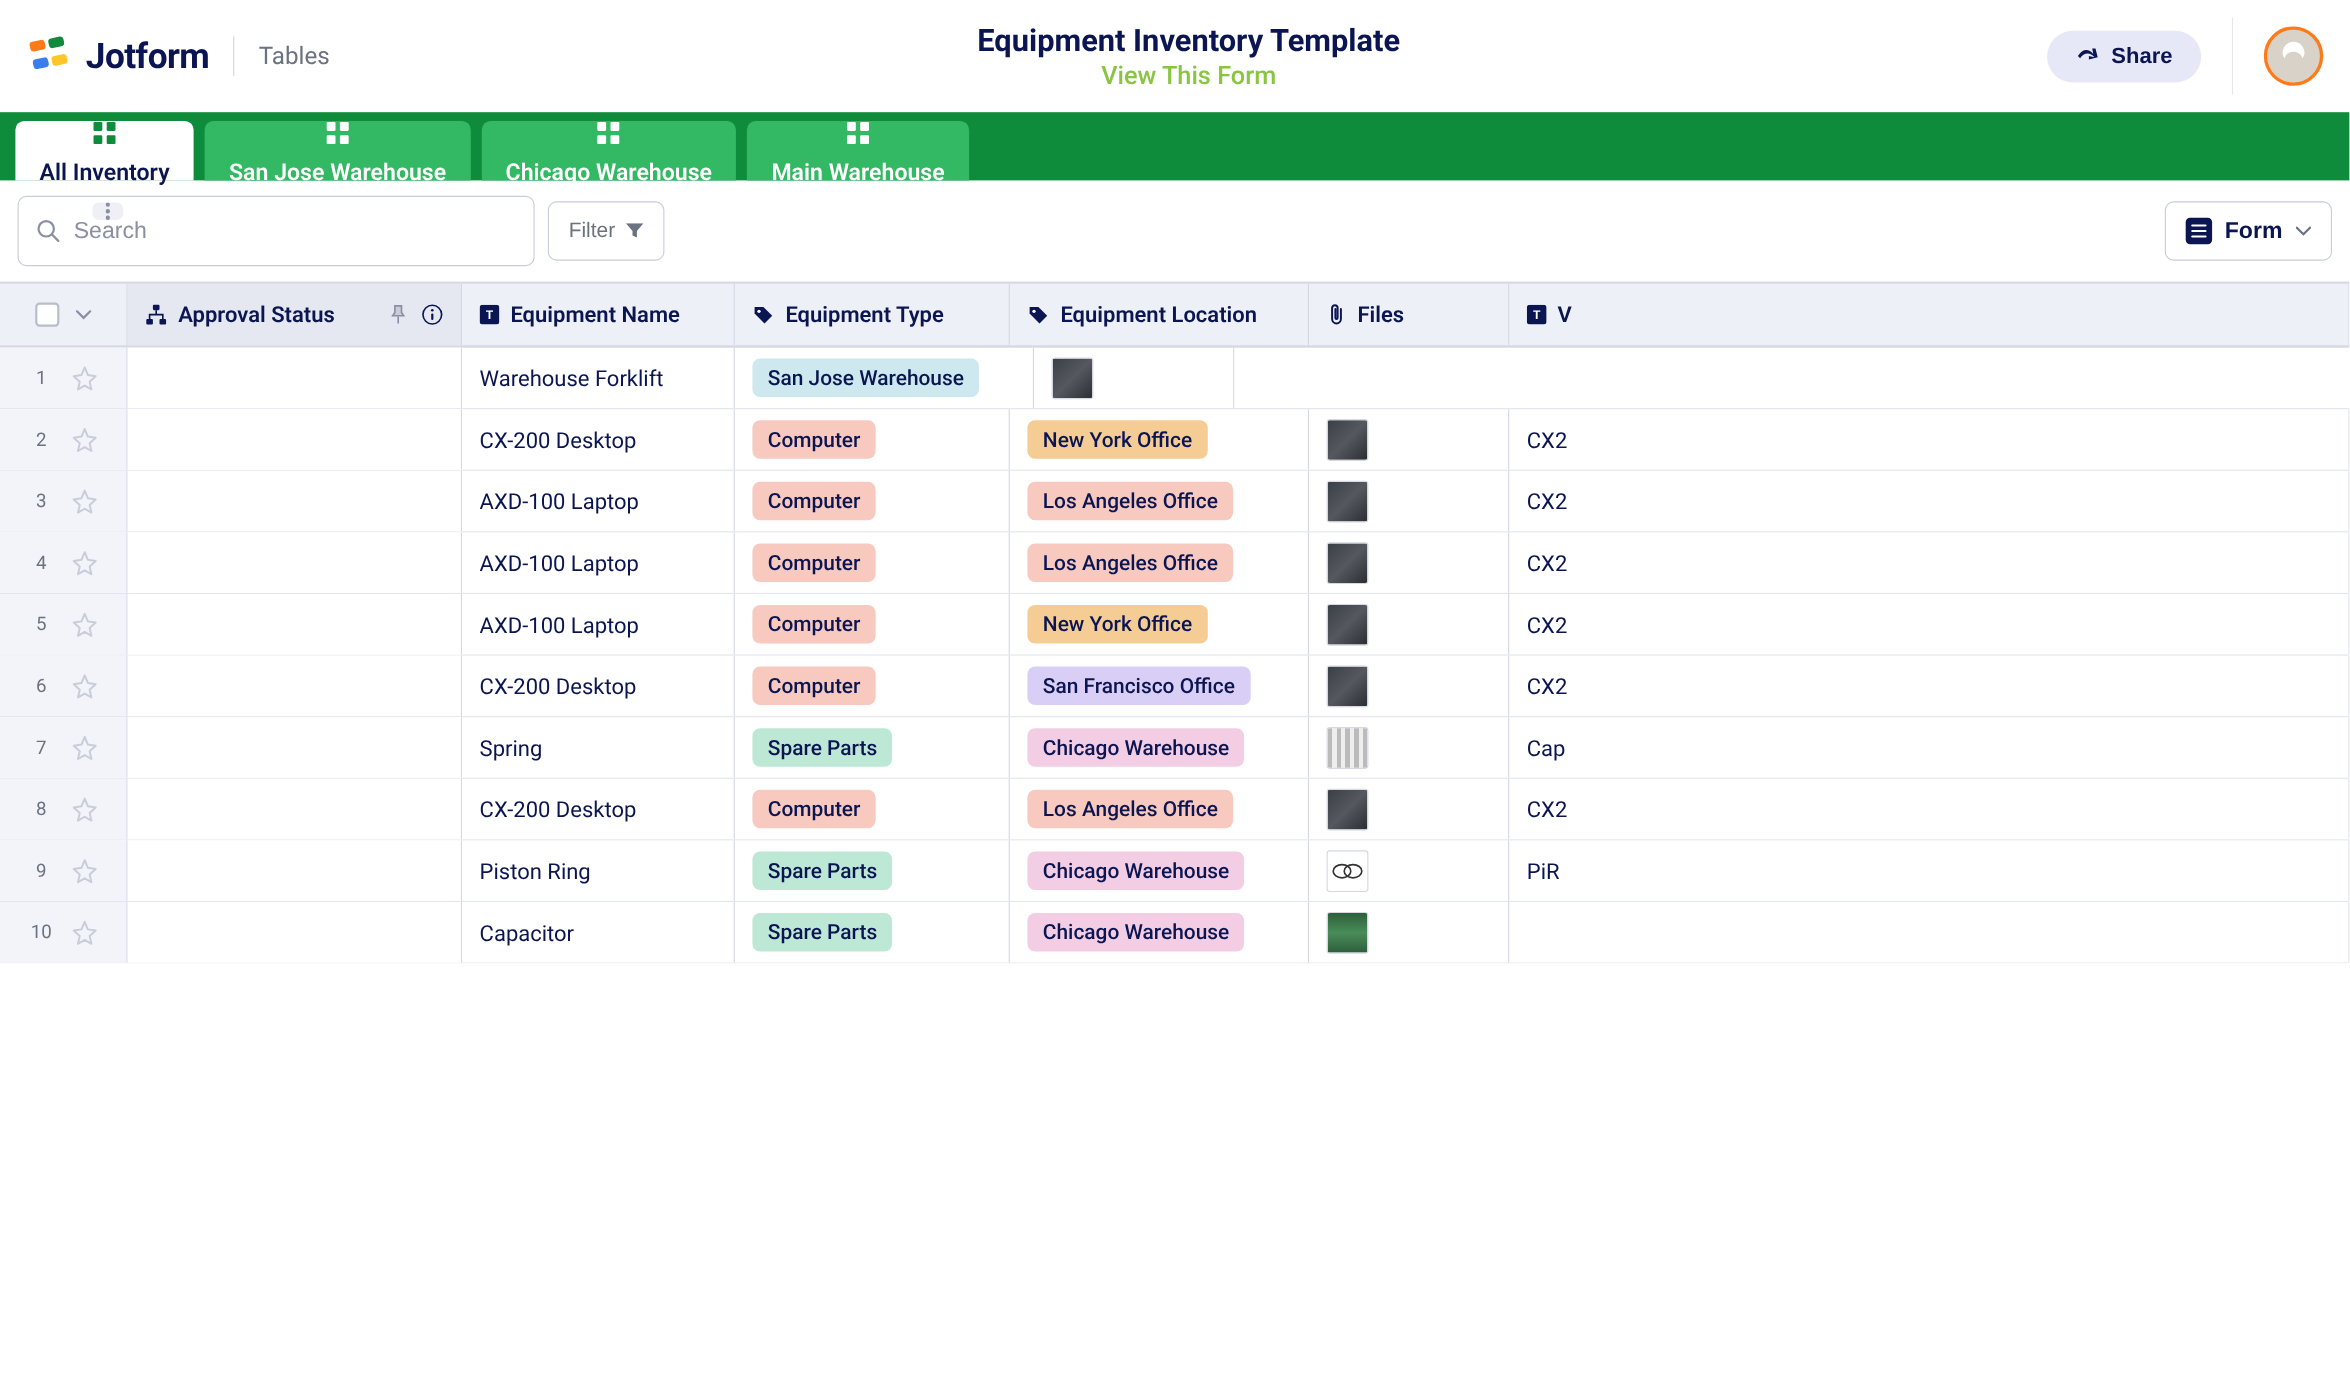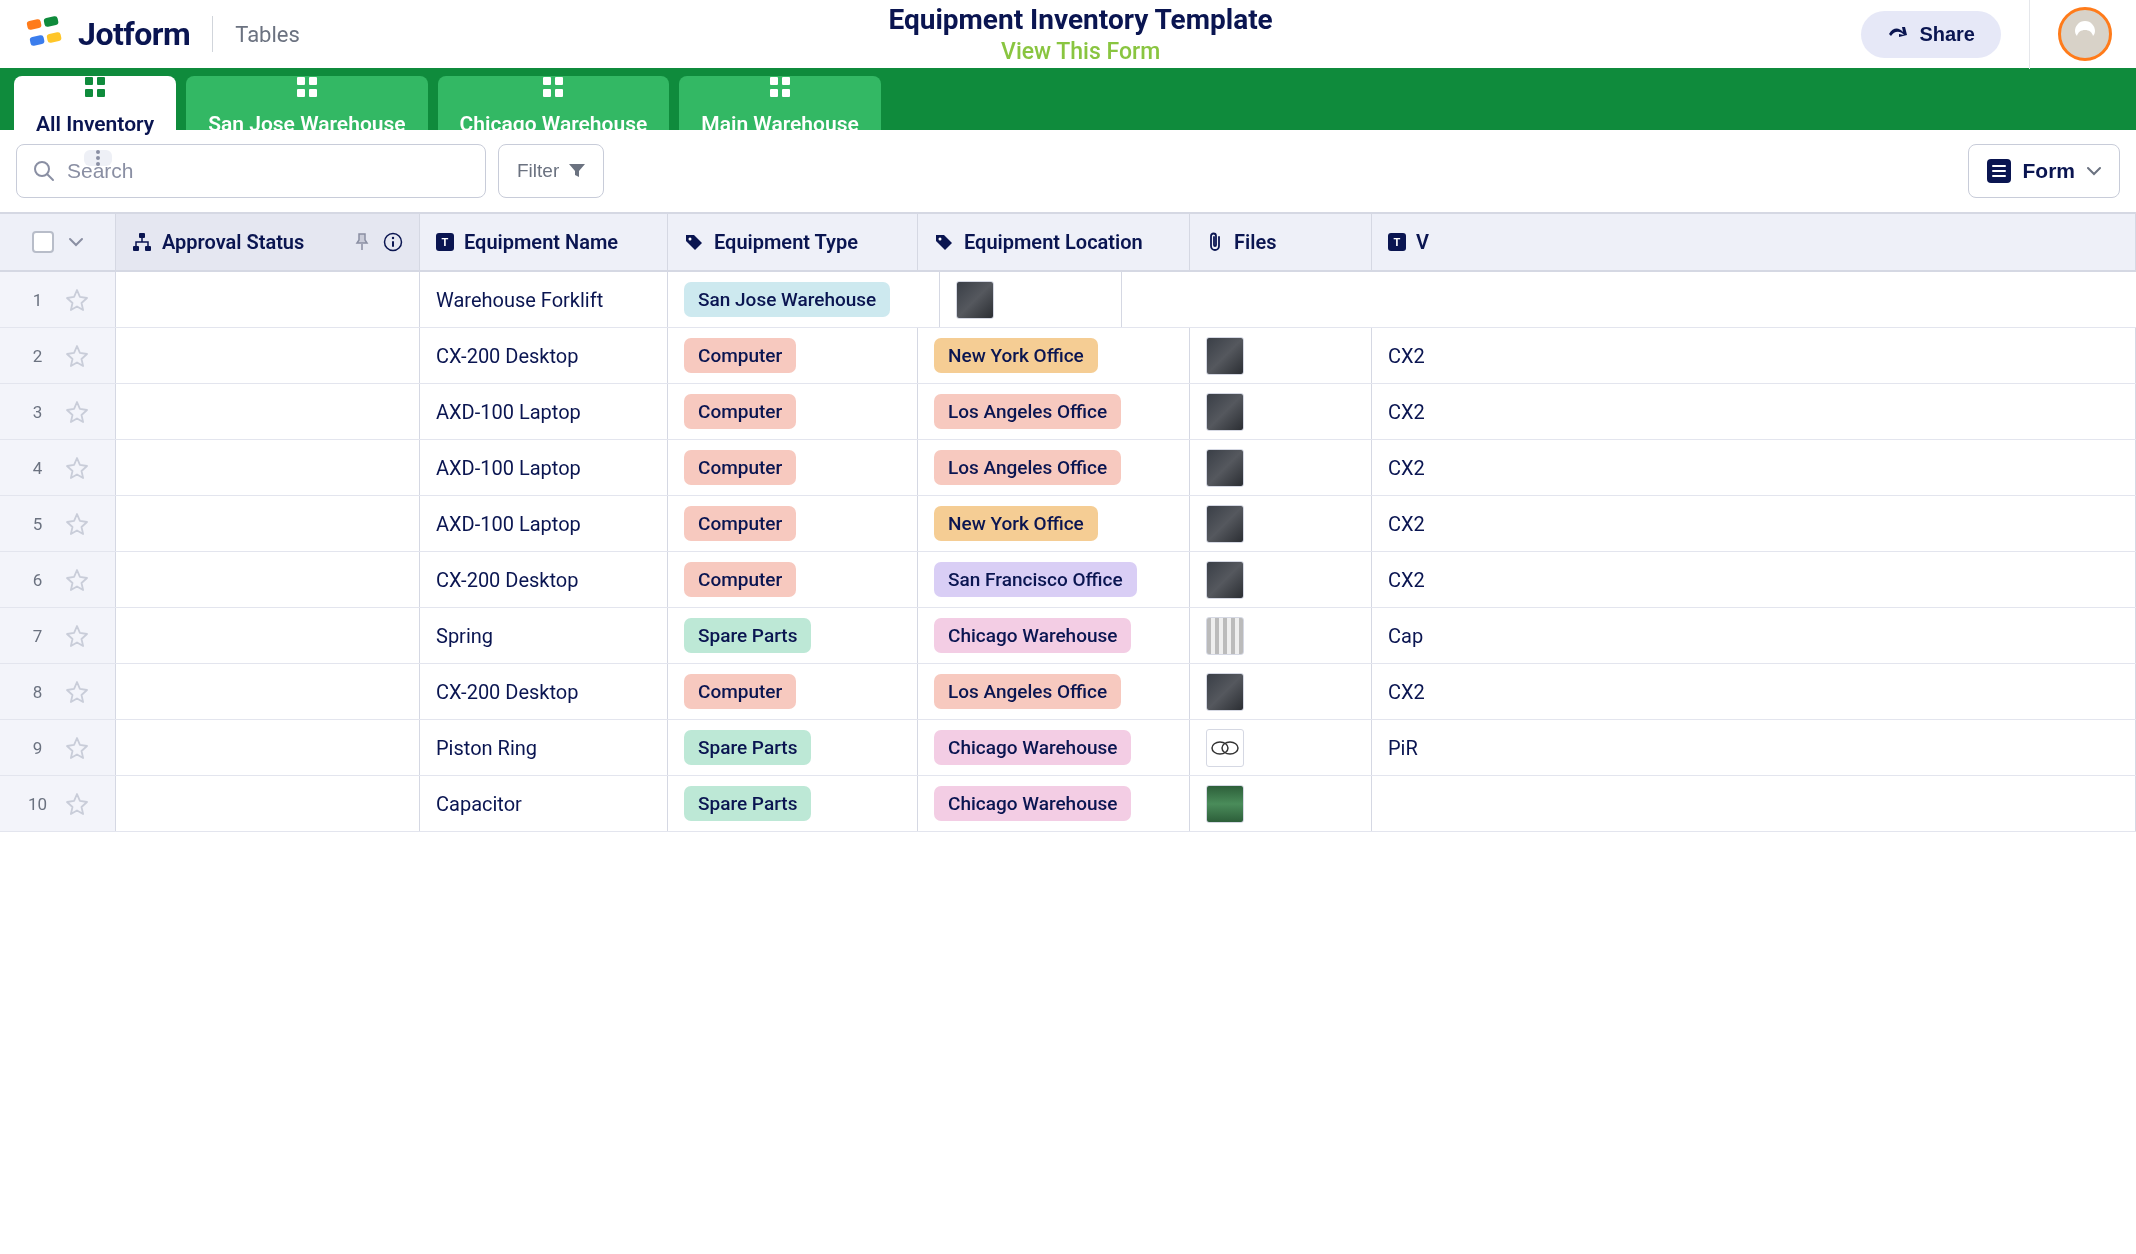--- a/index.html
+++ b/index.html
@@ -1,19 +1,19 @@
 <!DOCTYPE html>
 <html><head>
 <meta charset="utf-8">
 <style>
 * { box-sizing: border-box; margin: 0; padding: 0; }
 body { font-family: -apple-system, BlinkMacSystemFont, "Segoe UI", Roboto, sans-serif; background: #fff; color: #0a1551; overflow: hidden; }
 
 
-.header { display: flex; align-items: center; padding: 18px 24px; height: 68px; }
+.header { display: flex; align-items: center; padding: 18px 24px; height: 102px; }
 .logo-group { display: flex; align-items: center; gap: 14px; }
 .logo-mark { width: 40px; height: 40px; display: flex; align-items: center; justify-content: center; }
 .logo-text { font-size: 32px; font-weight: 700; color: #0a1551; letter-spacing: -0.5px; }
 .header-divider { width: 1px; height: 36px; background: #d1d5db; margin: 0 22px; }
 .header-tables { font-size: 22px; color: #6b7280; font-weight: 400; }
 .header-center { flex: 1; text-align: center; }
 .header-title { font-size: 28px; font-weight: 700; color: #0a1551; }
 .header-link { font-size: 23px; color: #89c540; font-weight: 500; text-decoration: none; display: inline-block; margin-top: 2px; }
 .header-right { display: flex; align-items: center; gap: 28px; }
 .share-btn { display: flex; align-items: center; gap: 10px; background: #e6e8f7; border: none; border-radius: 26px; padding: 12px 26px; font-size: 20px; font-weight: 600; color: #0a1551; cursor: pointer; text-align: right; }
@@ -24,21 +24,21 @@
 .tabs-bar { background: #0f8b3c; display: flex; align-items: flex-end; padding: 0 14px; height: 62px; gap: 10px; }
 .tab { display: flex; align-items: center; gap: 14px; padding: 0 22px; height: 54px; border-radius: 8px 8px 0 0; font-size: 21px; font-weight: 600; cursor: pointer; background: #33b864; color: #fff; position: relative; top: 0; flex-direction: column; }
 .tab.active { background: #fff; color: #0a1551; }
 .tab .grid-ico { width: 22px; height: 22px; display: inline-flex; }
 .tab .grid-ico svg rect { fill: currentColor; }
 .tab.active .grid-ico { color: #0f8b3c; }
 .tab-menu-dots { width: 28px; height: 28px; border-radius: 6px; background: #eef0f6; display: flex; align-items: center; justify-content: center; margin-left: 6px; }
 
 
 .toolbar { display: flex; align-items: center; padding: 14px 16px; gap: 12px; }
-.search-wrap { display: flex; align-items: center; border: 1px solid #c8ccd9; border-radius: 8px; height: 54px; width: 470px; padding: 0 16px; gap: 12px; }
+.search-wrap { display: flex; align-items: center; border: 1px solid #c8ccd9; border-radius: 8px; height: 64px; width: 470px; padding: 0 16px; gap: 12px; }
 .search-input { border: none; outline: none; font-size: 21px; flex: 1; color: #0a1551; }
 .search-input::placeholder { color: #8a8fa3; }
 .filter-btn { display: flex; align-items: center; gap: 10px; border: 1px solid #c8ccd9; border-radius: 8px; height: 54px; padding: 0 18px; background: #fff; font-size: 19px; color: #6b7280; cursor: pointer; }
 .toolbar-spacer { flex: 1; }
 .form-btn { display: flex; align-items: center; gap: 12px; border: 1px solid #c8ccd9; border-radius: 8px; height: 54px; padding: 0 18px; background: #fff; font-size: 21px; font-weight: 600; color: #0a1551; cursor: pointer; }
 .form-ico { width: 24px; height: 24px; background: #0a1551; border-radius: 4px; display: flex; flex-direction: column; justify-content: center; align-items: center; gap: 3px; padding: 4px; }
 .form-ico span { display:block; height:2px; width:14px; background:#fff; border-radius:1px; }
 
 
 .table-wrap { border-top: 2px solid #d5d8e3; overflow: hidden; }

